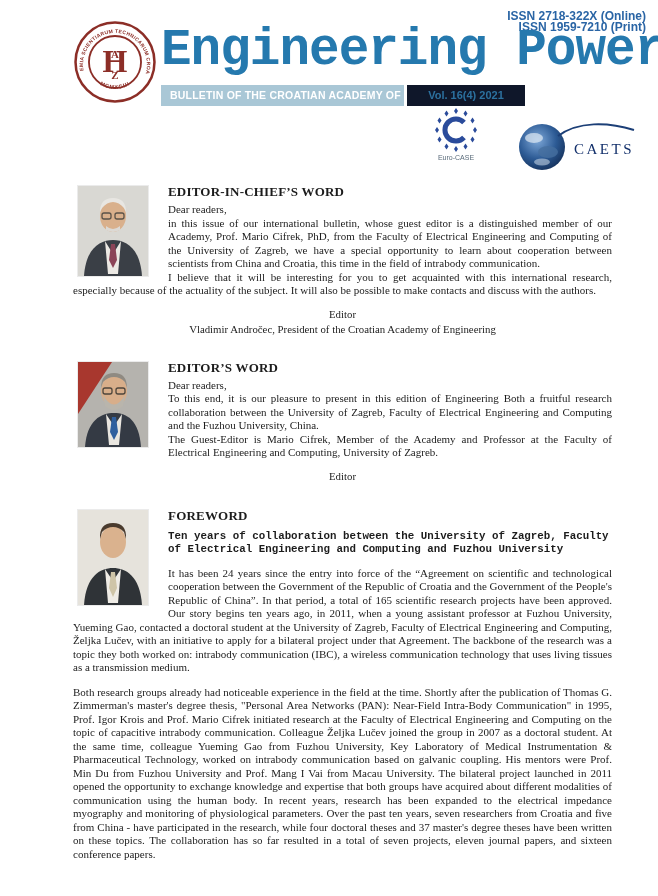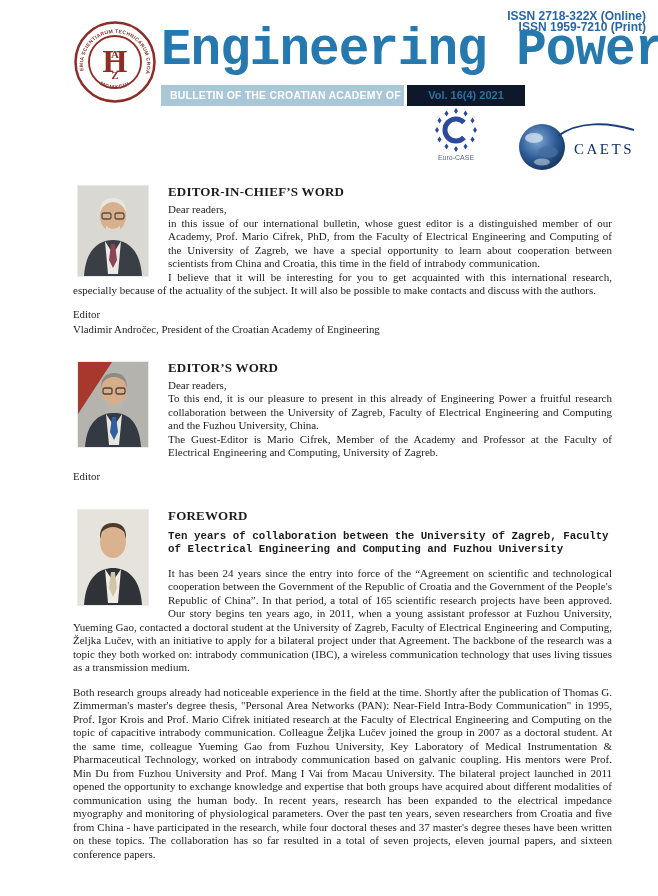--- a/index.html
+++ b/index.html
@@ -45,21 +45,21 @@
   h2{
     font-size:13px;line-height:16px;margin:0 0 3px 0;font-weight:700;
     letter-spacing:.2px;
   }
   h3{font-size:10.8px;line-height:13.5px;margin:6px 0 10px 0;font-weight:700;font-family:Liberation Mono, monospace;}
   p{font-size:11px;line-height:13.5px;margin:0;text-align:justify;}
   p.salutation{text-align:left;}
   p.para{margin-bottom:0;}
   p.spaced{margin-top:11px;}
   .fullwidth{clear:none;}
-  .sig{margin-top:9px;text-align:left;font-size:10.8px;line-height:14px;}
+  .sig{margin-top:9px;text-align:center;font-size:10.8px;line-height:14px;}
   .sig .role{margin-bottom:1px;}
   .clearfix::after{content:"";display:table;clear:both;}
 </style>
 </head>
 <body>
 
 <div class="page">
 
   <div class="issn">
     <div>ISSN 2718-322X (Online)</div>
@@ -168,21 +168,21 @@
           <rect x="25" y="26" width="9" height="6" rx="2" fill="none" stroke="#4d453c" stroke-width="1.3"></rect>
           <rect x="38" y="26" width="9" height="6" rx="2" fill="none" stroke="#4d453c" stroke-width="1.3"></rect>
           <path d="M 25,33 Q 36,52 47,33 L 45,44 Q 36,52 27,44 Z" fill="#b9b5ac"></path>
           <path d="M 7,85 C 9,58 23,51 36,51 C 49,51 61,58 63,85 Z" fill="#343a44"></path>
           <path d="M 28,52 L 36,64 L 44,52 L 41,83 L 31,83 Z" fill="#e9e6e0"></path>
           <path d="M 34,55 L 38,55 L 40,70 L 36,78 L 32,70 Z" fill="#2f5f9e"></path>
         </svg>
       </div>
       <h2>EDITOR’S WORD</h2>
       <p class="salutation">Dear readers,</p>
-      <p class="para">To this end, it is our pleasure to present in this already of Engineering Power a fruitful research collaboration between the University of Zagreb, Faculty of Electrical Engineering and Computing and the Fuzhou University, China.</p>
+      <p class="para">To this end, it is our pleasure to present in this edition of Engineering Both a fruitful research collaboration between the University of Zagreb, Faculty of Electrical Engineering and Computing and the Fuzhou University, China.</p>
       <p class="para fullwidth">The Guest-Editor is Mario Cifrek, Member of the Academy and Professor at the Faculty of Electrical Engineering and Computing, University of Zagreb.</p>
       <div class="sig">
         <div class="role">Editor</div>
       </div>
     </section>
 
     <section class="clearfix">
       <div class="photo" style="height:95px">
         <svg viewBox="0 0 70 95">
           <rect width="70" height="95" fill="#e6e3dc"></rect>

